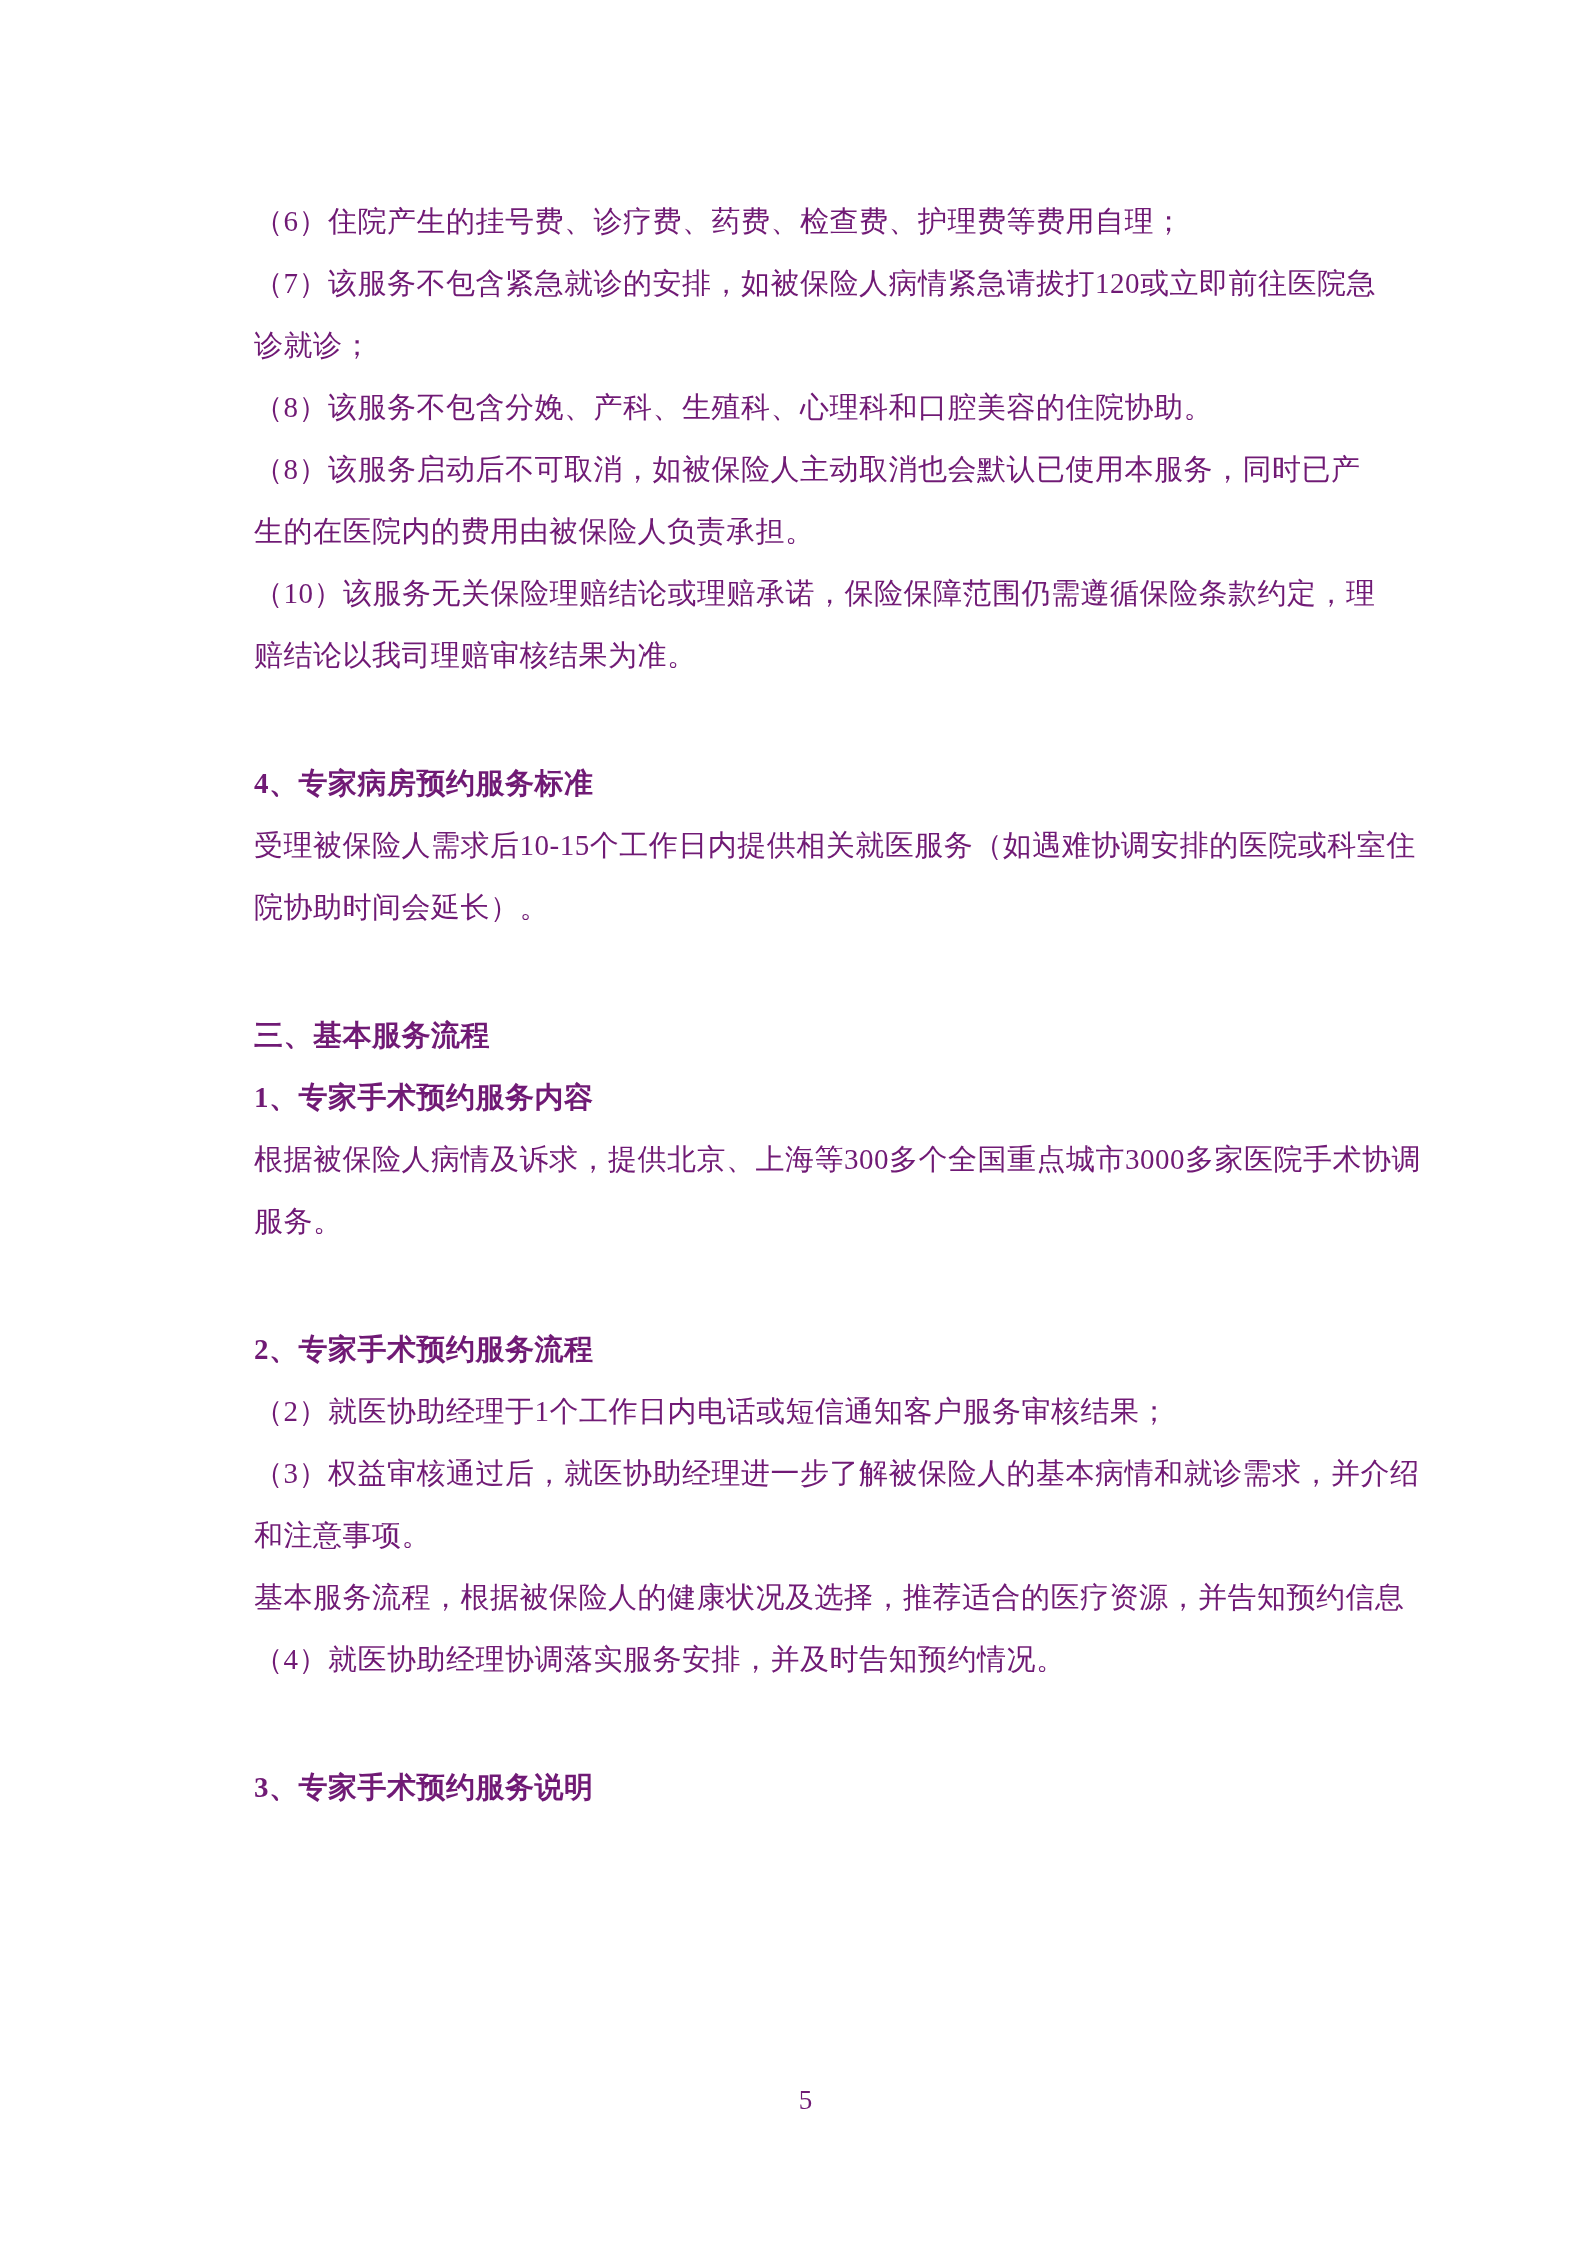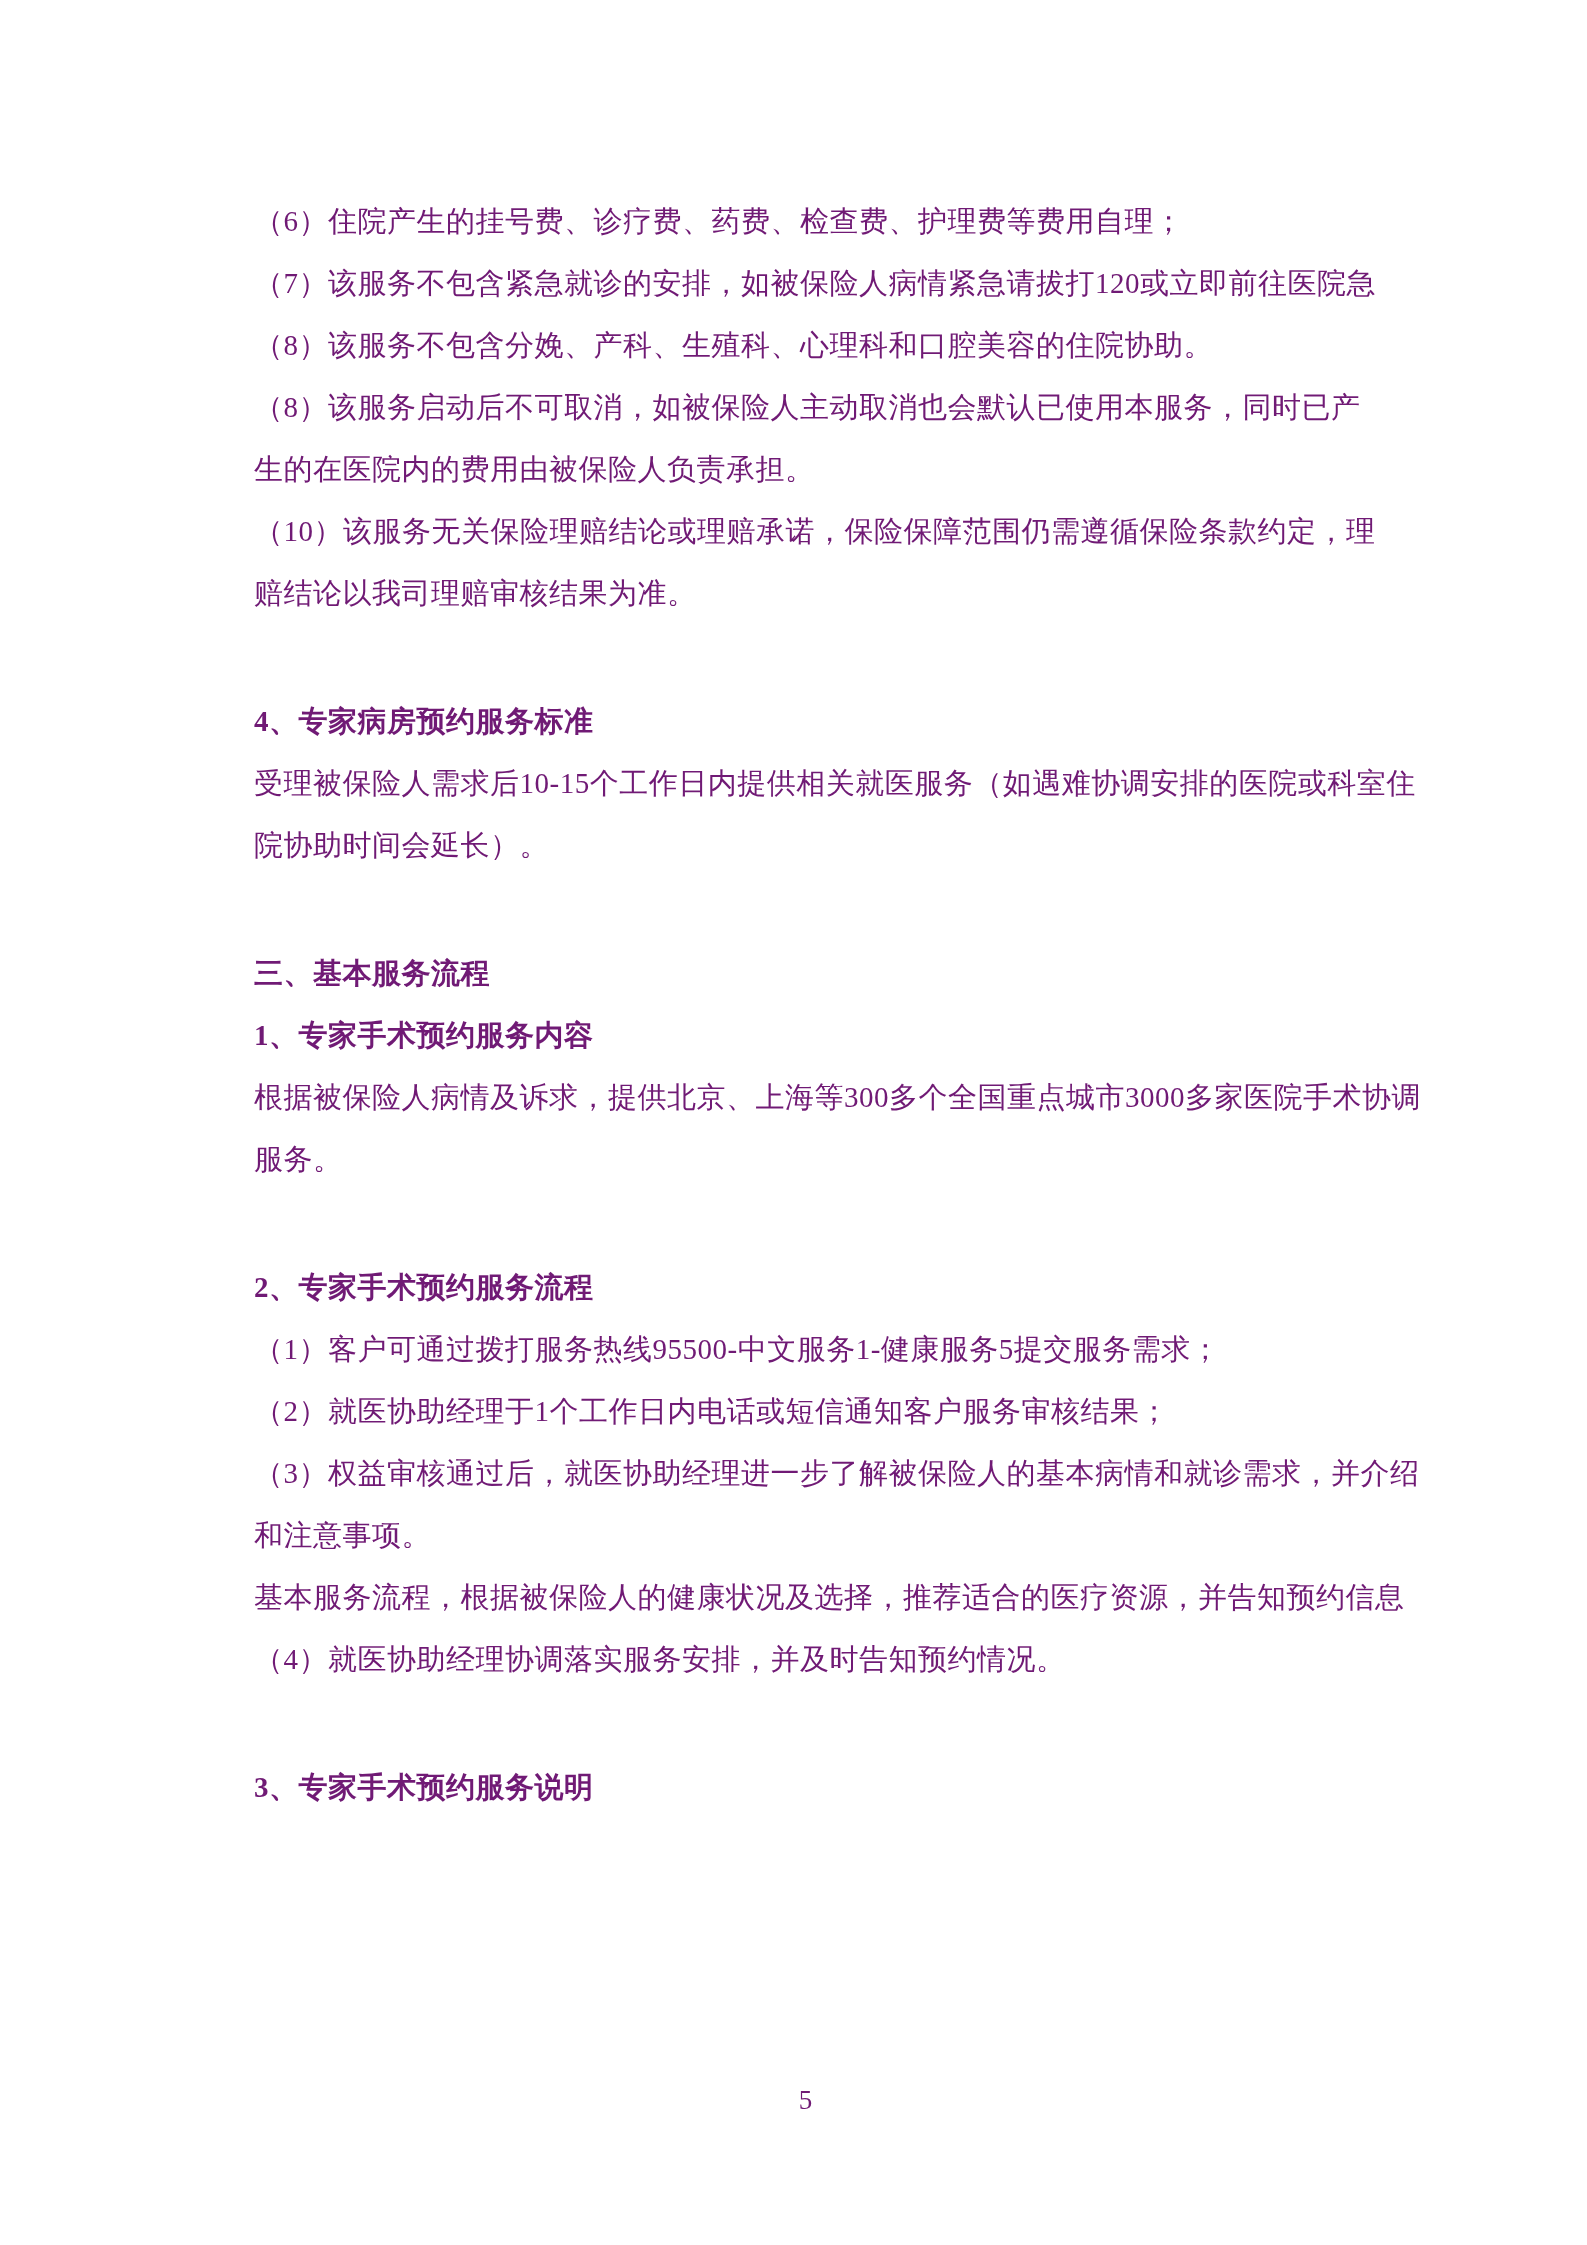--- a/index.html
+++ b/index.html
@@ -49,20 +49,21 @@
 </head>
 <body>
 
 <div class="page" style="background: rgb(255, 255, 255); color: #701a75; margin-left: 12px;">
   <div class="content">
       <div class="block paragraph">
         <div class="line">（6）住院产生的挂号费、诊疗费、药费、检查费、护理费等费用自理；</div>
       </div>
       <div class="block paragraph">
         <div class="line">（7）该服务不包含紧急就诊的安排，如被保险人病情紧急请拔打120或立即前往医院急</div>
+        <div class="line">诊就诊；</div>
       </div>
       <div class="block paragraph">
         <div class="line">（8）该服务不包含分娩、产科、生殖科、心理科和口腔美容的住院协助。</div>
       </div>
       <div class="block paragraph">
         <div class="line">（8）该服务启动后不可取消，如被保险人主动取消也会默认已使用本服务，同时已产</div>
         <div class="line">生的在医院内的费用由被保险人负责承担。</div>
       </div>
       <div class="block paragraph">
         <div class="line">（10）该服务无关保险理赔结论或理赔承诺，保险保障范围仍需遵循保险条款约定，理</div>
@@ -85,23 +86,20 @@
       </div>
       <div class="block paragraph">
         <div class="line">根据被保险人病情及诉求，提供北京、上海等300多个全国重点城市3000多家医院手术协调</div>
         <div class="line">服务。</div>
       </div>
       <div class="block spacer"></div>
       <div class="block heading">
         <div class="line">2、专家手术预约服务流程</div>
       </div>
       <div class="block paragraph">
-        <div class="line">（1）客户可通过拨打服务热线95500-中文服务1-健康服务5提交服务需求；</div>
-      </div>
-      <div class="block paragraph">
         <div class="line">（2）就医协助经理于1个工作日内电话或短信通知客户服务审核结果；</div>
       </div>
       <div class="block paragraph">
         <div class="line">（3）权益审核通过后，就医协助经理进一步了解被保险人的基本病情和就诊需求，并介绍</div>
         <div class="line">和注意事项。</div>
         <div class="line">基本服务流程，根据被保险人的健康状况及选择，推荐适合的医疗资源，并告知预约信息</div>
       </div>
       <div class="block paragraph">
         <div class="line">（4）就医协助经理协调落实服务安排，并及时告知预约情况。</div>
       </div>

